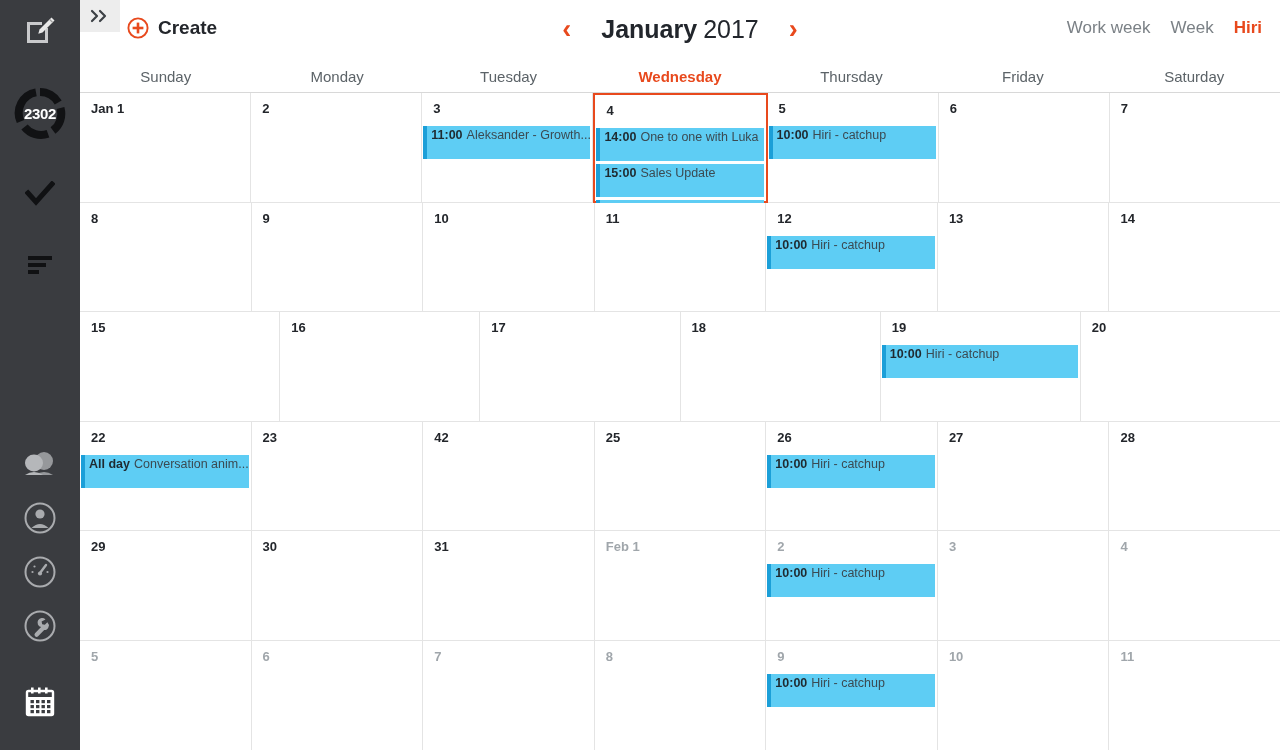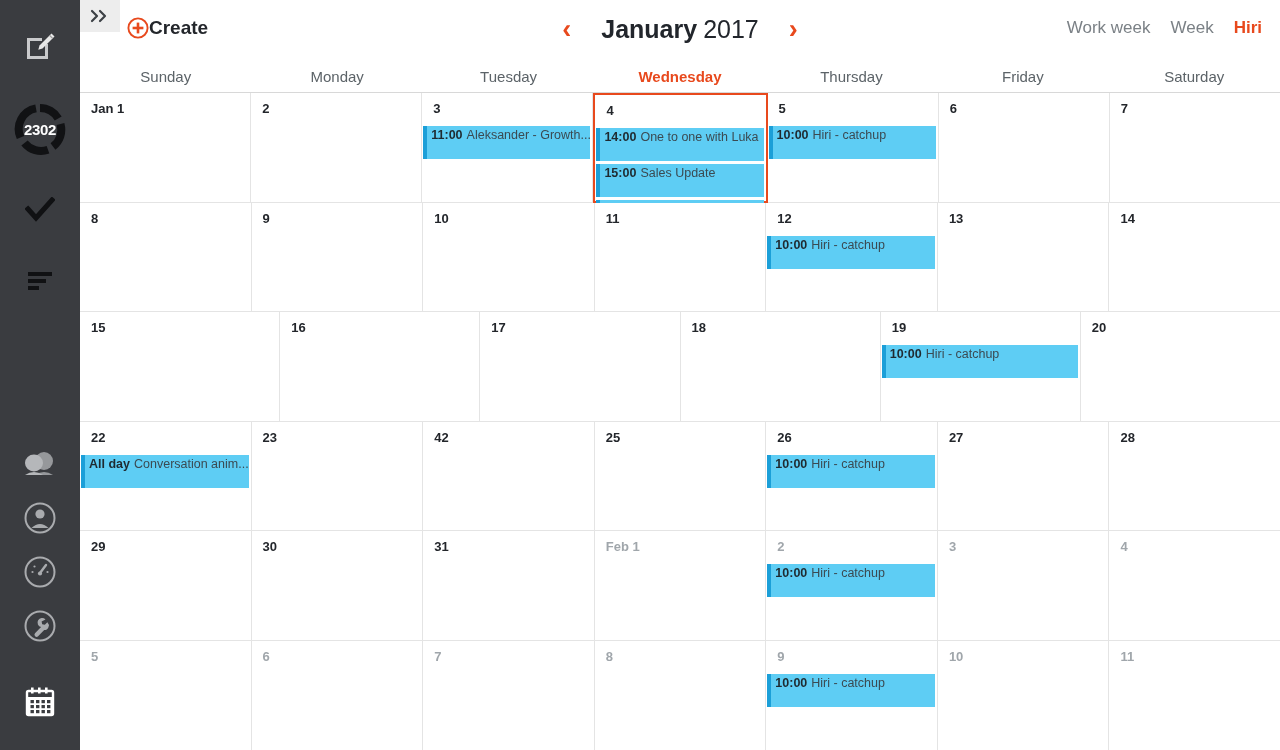--- a/index.html
+++ b/index.html
@@ -12,21 +12,21 @@
   #app { position: relative; width: 1280px; height: 750px; display: flex; }
 
   
   .sidebar {
     width: 80px; height: 750px;
     background: #3a3c40;
     display: flex; flex-direction: column; align-items: center;
     flex: 0 0 80px;
     position: relative;
   }
-  .sb-top { padding-top: 22px; display:flex; flex-direction:column; align-items:center; }
+  .sb-top { padding-top: 6px; display:flex; flex-direction:column; align-items:center; }
   .sb-icon {
     width: 48px; height: 48px;
     display: flex; align-items: center; justify-content: center;
     cursor: pointer;
   }
   .sb-compose { margin-bottom: 32px; }
   .badge-ring {
     width: 54px; height: 54px; position: relative;
     display:flex; align-items:center; justify-content:center;
   }
@@ -59,21 +59,21 @@
   .expand-btn {
     position: absolute; left: 0; top: 0;
     width: 40px; height: 32px;
     background: #ededed;
     display: flex; align-items: center; justify-content: center;
     cursor: pointer;
   }
   .expand-btn svg { display:block; }
 
   .create-btn {
-    display: flex; align-items: center; 
+    display: flex; align-items: center; gap: 9px;
     margin-left: 47px;
     cursor: pointer;
     margin-top: -6px;
   }
   .create-label {
     font-size: 19px; font-weight: bold; color: #23262b;
   }
 
   .nav-center {
     position: absolute; left: 50%; transform: translateX(-50%);

